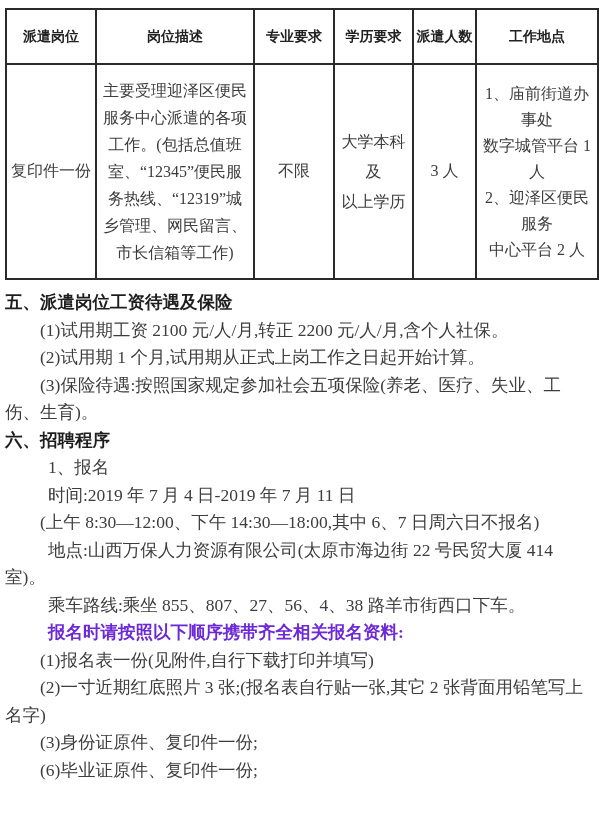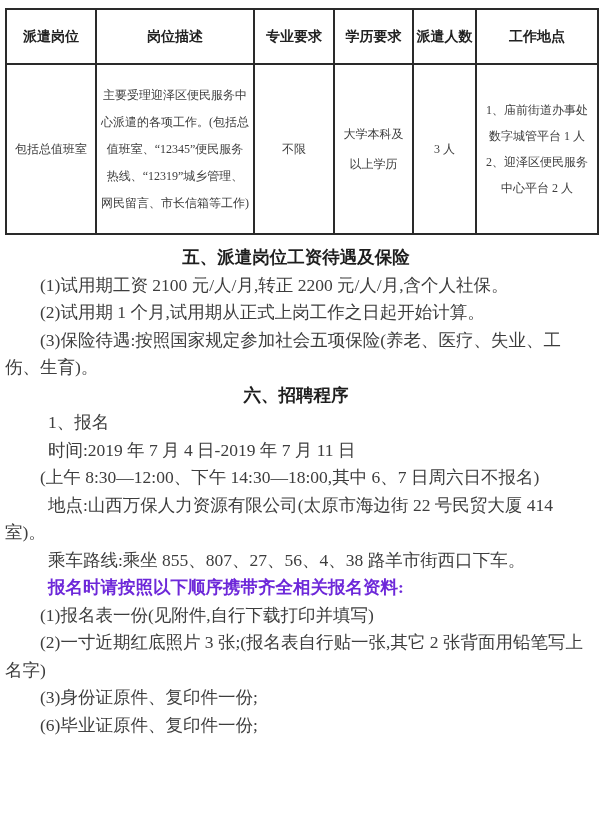--- a/index.html
+++ b/index.html
@@ -33,24 +33,24 @@
   table.job-table th {
     height: 53px;
     font-size: 14px;
     font-weight: bold;
     color: #222222;
     text-align: center;
     vertical-align: middle;
     padding: 0 2px;
   }
   table.job-table td {
-    font-size: 12px;
+    font-size: 16px;
     text-align: center;
     vertical-align: middle;
-    padding: 4px 4px;
+    padding: 12px 4px;
   }
   tr.body-row { height: 170px; }
   td.cell-desc {
     text-align: justify;
     text-justify: inter-character;
     padding: 2px 7px;
     line-height: 27px;
   }
   td.cell-edu div { line-height: 30px; }
   td.cell-loc { padding: 0 3px; }
@@ -59,21 +59,20 @@
   .doc {
     margin-top: 9px;
     width: 582px;
     font-size: 17.5px;
     line-height: 27.5px;
   }
   .doc p { margin: 0; padding: 0; }
   .doc p.h {
     font-weight: bold;
     color: #1e1e1e;
-    text-align: center;
   }
   .doc p.pi  { text-indent: 2em; }
   .doc p.pi2 { text-indent: 2.45em; }
   .doc p.b   { font-weight: bold; color: #6d28d9; }
 </style>
 </head>
 <body>
 
 <div class="page">
 
@@ -91,21 +90,21 @@
         <th>派遣岗位</th>
         <th>岗位描述</th>
         <th>专业要求</th>
         <th>学历要求</th>
         <th>派遣人数</th>
         <th>工作地点</th>
       </tr>
     </thead>
     <tbody>
       <tr class="body-row">
-        <td>包括总值班室</td>
+        <td>复印件一份</td>
         <td class="cell-desc">主要受理迎泽区便民服务中心派遣的各项工作。(包括总值班室、“12345”便民服务热线、“12319”城乡管理、网民留言、市长信箱等工作)</td>
         <td>不限</td>
         <td class="cell-edu">
           <div>大学本科及</div>
           <div>以上学历</div>
         </td>
         <td>3 人</td>
         <td class="cell-loc">
           <div>1、庙前街道办事处</div>
           <div>数字城管平台 1 人</div>

